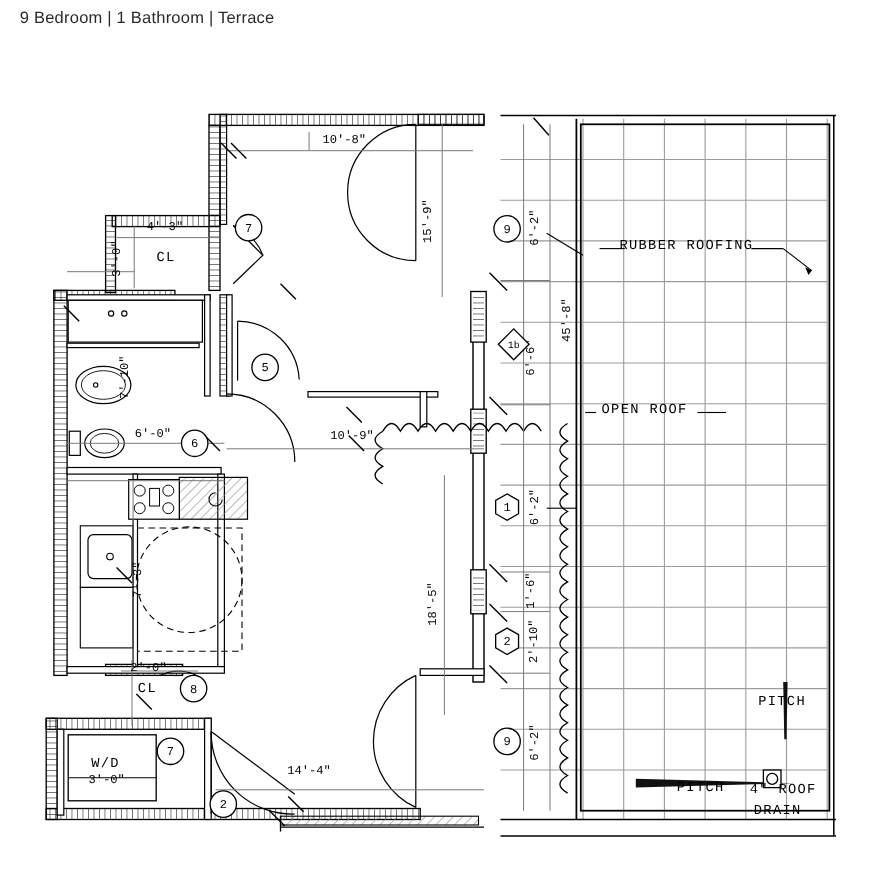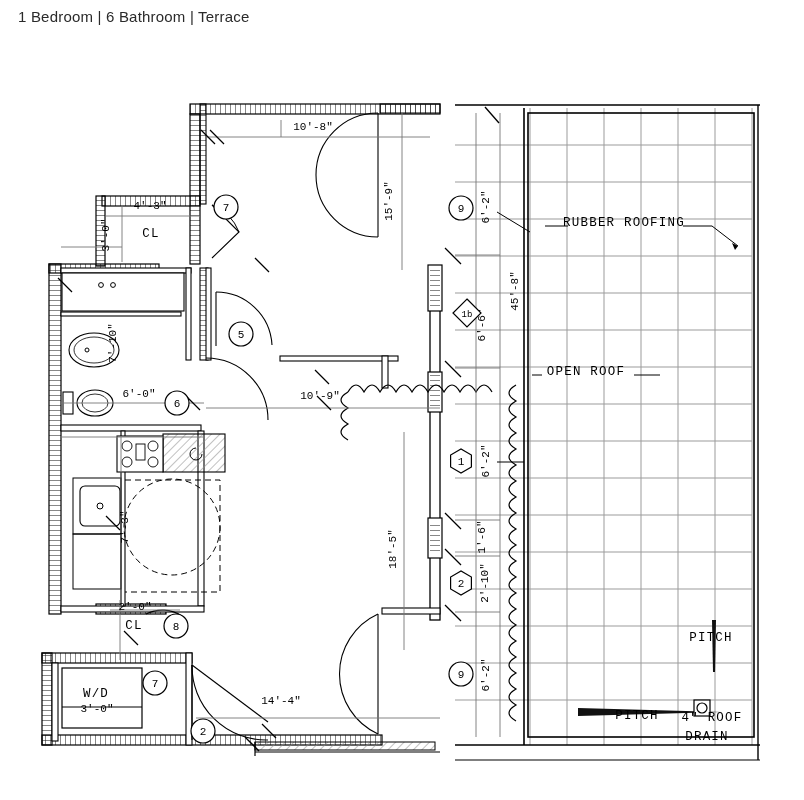--- a/index.html
+++ b/index.html
@@ -18,21 +18,21 @@
   }
 
   #planwrap{position:absolute;left:0;top:0;width:804px;height:800px;}
   svg{display:block;}
 </style>
 </head>
 <body>
 
 <div id="page">
 
-  <div id="title">1 Bedroom | 6 Bathroom | Terrace</div>
+  <div id="title">9 Bedroom | 1 Bathroom | Terrace</div>
 
   <div id="planwrap">
   <svg id="plan" width="804" height="800" viewBox="0 0 804 800" xmlns="http://www.w3.org/2000/svg">
 
     <defs>
       <pattern id="hatch45" width="6" height="6" patternTransform="rotate(45)" patternUnits="userSpaceOnUse">
         <line x1="0" y1="0" x2="0" y2="6" stroke="#8d8d8d" stroke-width="1.1"></line>
       </pattern>
       <pattern id="wallhatchH" width="5" height="4" patternUnits="userSpaceOnUse">
         <line x1="0" y1="0" x2="0" y2="4" stroke="#111" stroke-width="1"></line>

